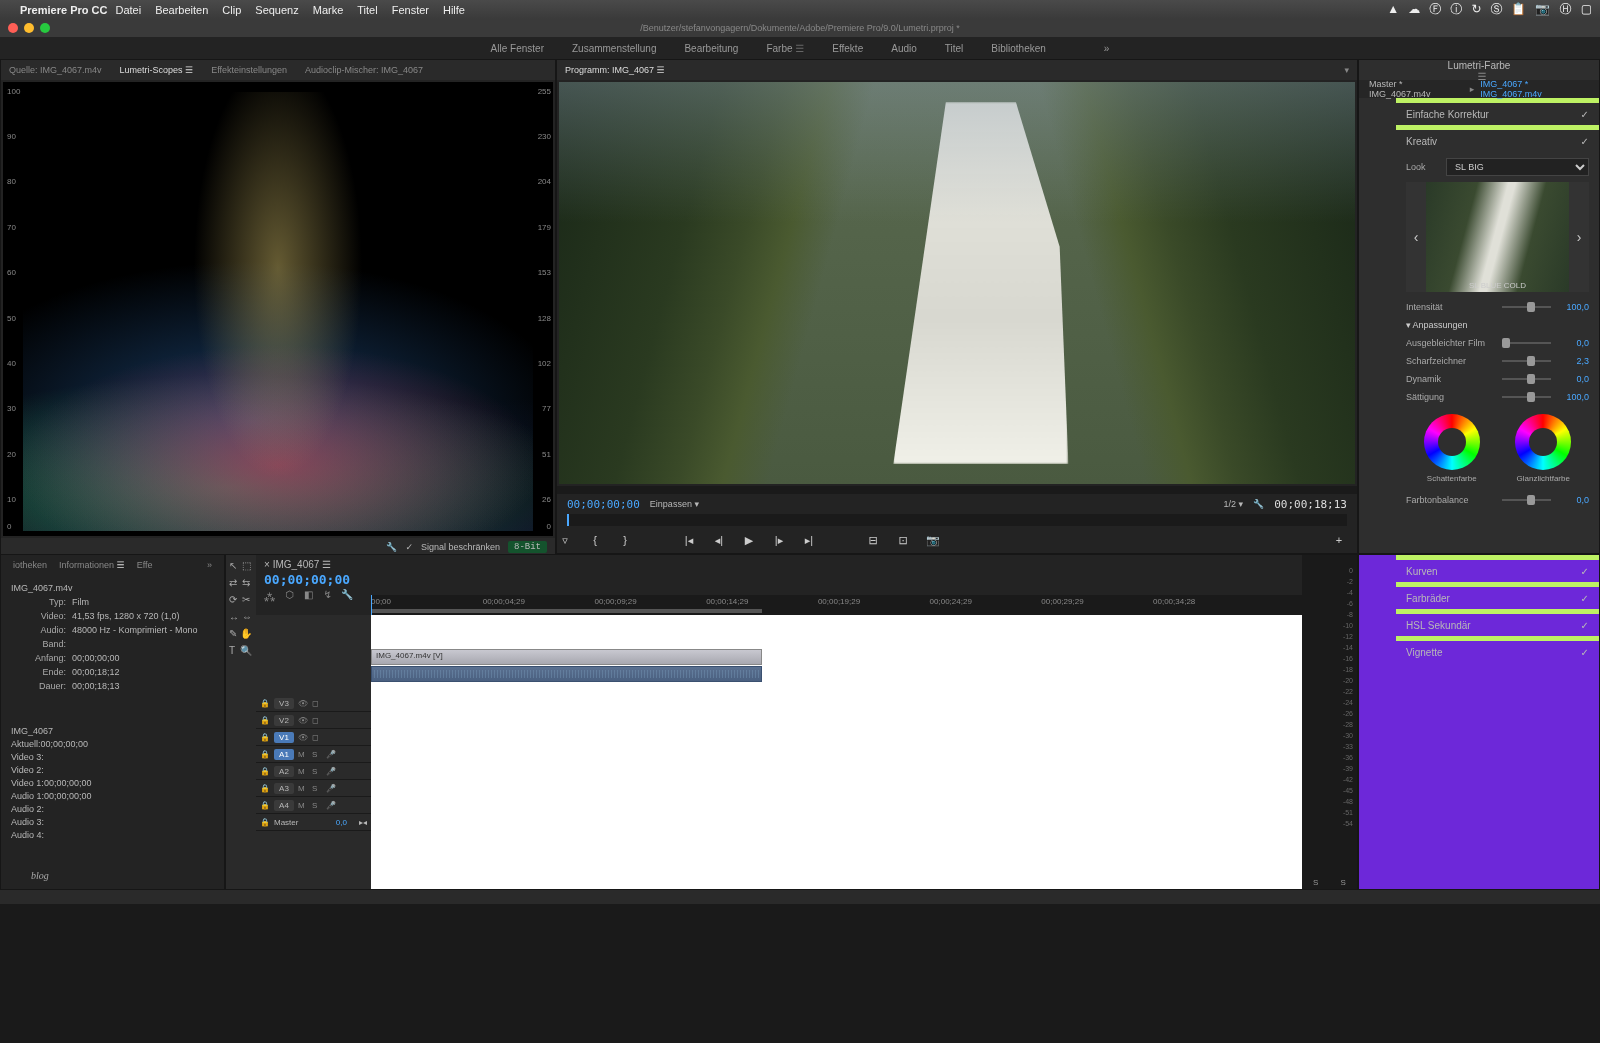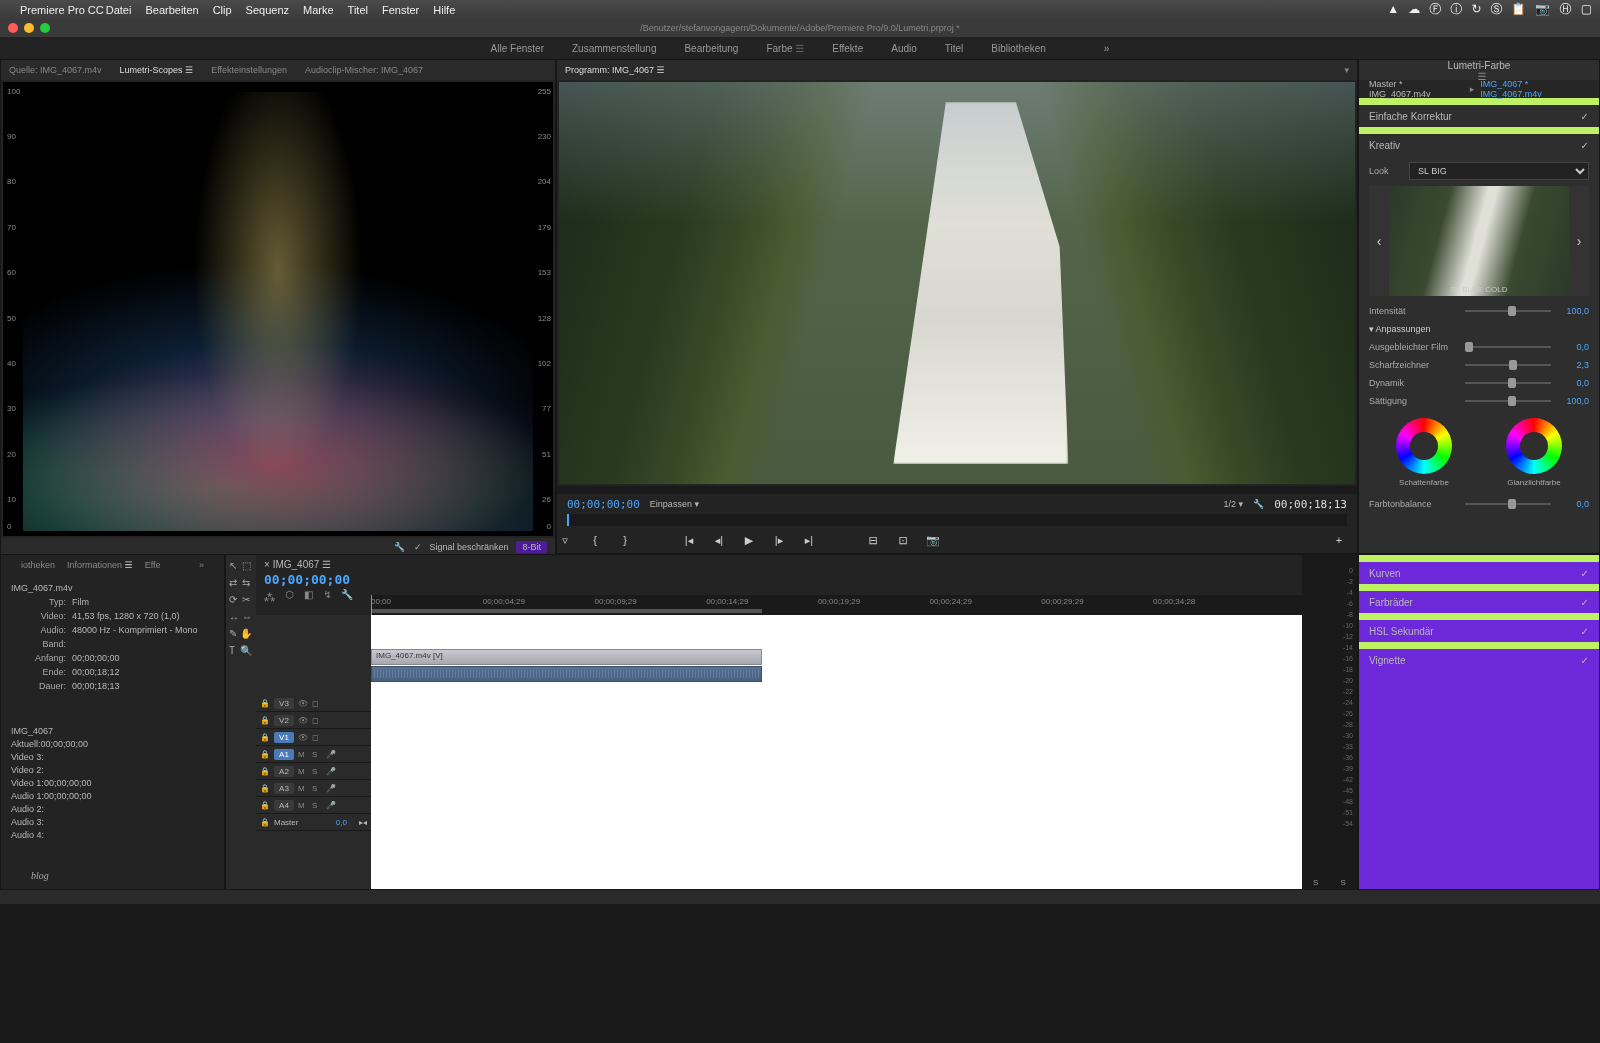--- a/index.html
+++ b/index.html
@@ -1,19 +1,19 @@
 <!DOCTYPE html>
 <html><head>
 <meta charset="utf-8">
 <style>
 * { margin: 0; padding: 0; box-sizing: border-box; font-family: 'Segoe UI', Arial, sans-serif; }
 body { background: #1a1a1a; color: #b8b8b8; font-size: 10px; overflow: hidden; width: 1600px; height: 1043px; }
 .macos-bar { height: 19px; background: linear-gradient(#4a4a4a,#3a3a3a); display: flex; align-items: center; padding: 0 8px; color: #eee; font-size: 11px; font-weight: 500; }
 .macos-bar .apple { margin-right: 12px; }
-.macos-bar .app-name { font-weight: normal; margin-right: 2px; }
+.macos-bar .app-name { font-weight: bold; margin-right: 8px; }
 .macos-bar .menu-item { margin-right: 14px; cursor: pointer; }
 .macos-bar .spacer { flex: 1; }
 .macos-bar .tray span { margin-left: 6px; font-size: 12px; }
 .title-bar { height: 18px; background: #3a3a3a; display: flex; align-items: center; font-size: 9px; color: #888; position: relative; }
 .traffic { display: flex; gap: 6px; margin-left: 8px; }
 .traffic span { width: 10px; height: 10px; border-radius: 50%; display: inline-block; }
 .tl-red{background:#ff5f56}.tl-yel{background:#ffbd2e}.tl-grn{background:#27c93f}
 .title-bar .path { position: absolute; left: 50%; transform: translateX(-50%); }
 .workspace-bar { height: 22px; background: #232323; display: flex; align-items: center; justify-content: center; gap: 28px; font-size: 10px; }
 .workspace-bar span { color: #999; cursor: pointer; }
@@ -29,40 +29,40 @@
 .scopes-display { height: 454px; background: #000; position: relative; margin: 2px; }
 .scopes-display .ylabel { position: absolute; left: 4px; color: #888; font-size: 8px; }
 .scopes-display .rlabel { position: absolute; right: 2px; color: #888; font-size: 8px; }
 .scopes-gradient { position:absolute; inset:10px 20px 5px 20px; background:
   radial-gradient(ellipse 120px 300px at 50% 40%, rgba(200,180,100,0.5), transparent 70%),
   radial-gradient(ellipse 350px 160px at 50% 85%, rgba(200,50,80,0.6), transparent 75%),
   radial-gradient(ellipse 400px 200px at 45% 75%, rgba(50,120,200,0.5), transparent 80%),
   radial-gradient(ellipse 450px 140px at 40% 90%, rgba(50,180,80,0.6), transparent 80%),
   linear-gradient(to top, rgba(30,40,80,0.5), transparent 30%); }
 .scopes-footer { height: 18px; display:flex; align-items:center; justify-content:flex-end; gap:8px; padding:0 8px; font-size:9px; background:#2a2a2a;}
-.scopes-footer .btn8bit{background:#4c1d95;padding:1px 6px;border-radius:2px;}
+.scopes-footer .btn8bit{background:#14532d;padding:1px 6px;border-radius:2px;font-family:Liberation Mono, monospace;}
 .program-panel { flex: 1; }
 .program-display { height: 402px; background: #000; margin: 2px; position: relative; overflow:hidden;}
 .waterfall{position:absolute;inset:0;background:
   linear-gradient(105deg, #1a2818 0%, #2a3a20 18%, #3a4a28 25%, #4a5a30 30%, transparent 35%),
   linear-gradient(255deg, #1a2818 0%, #2a3a20 18%, #3a4a28 25%, #4a5a30 30%, transparent 35%),
   linear-gradient(180deg, #5a6a50 0%, #4a5a40 100%);}
 .waterfall::before{content:'';position:absolute;top:5%;left:42%;width:22%;height:90%;background:linear-gradient(180deg,#e8e8e0 0%,#d8d8d0 60%,#f0f0e8 100%);clip-path:polygon(30% 0,70% 0,95% 40%,100% 100%,0 100%,15% 50%);filter:blur(1px);}
 .waterfall::after{content:'';position:absolute;top:0;left:0;right:0;height:35%;background:linear-gradient(180deg,#8899aa 0%,transparent 100%);opacity:0.4;}
 .program-controls { height: 20px; display: flex; align-items: center; padding: 0 10px; gap: 10px; font-size: 9px; }
 .program-controls .tc { color: #4aa8ff; font-size: 11px; font-family: monospace; }
 .program-controls .tc-white { color: #ddd; font-size: 11px; font-family: monospace; }
 .program-transport { height: 28px; display: flex; align-items: center; justify-content: center; gap: 14px; }
 .program-transport .tbtn { width:16px;height:16px;color:#ccc;cursor:pointer;display:flex;align-items:center;justify-content:center;font-size:11px;}
 .program-transport .add{margin-left:auto;margin-right:10px;}
 .lumetri-panel { width: 242px; background: #2e2e2e; }
 .lumetri-header{height:20px;display:flex;align-items:center;padding:0 10px;font-size:10px;flex-direction:column;}
 .lumetri-master{height:18px;padding:0 10px;font-size:9px;background:#262626;display:flex;align-items:center;gap:6px;}
 .lumetri-master .link{color:#4aa8ff;}
-.lumetri-section{border-top:7px solid #bef264;}
+.lumetri-section{border-top:5px solid #bef264;margin-left:37px;}
 .lumetri-section-head{height:22px;display:flex;align-items:center;padding:0 10px;font-size:10px;cursor:pointer;}
 .lumetri-section-head .check{margin-left:auto;}
 .lumetri-body{padding:6px 10px;}
 .lumetri-row{display:flex;align-items:center;height:18px;font-size:9px;}
 .lumetri-row .label{width:90px;color:#aaa;}
 .lumetri-row .slider{flex:1;height:2px;background:#555;position:relative;margin:0 6px;}
 .lumetri-row .slider .thumb{position:absolute;top:-4px;width:8px;height:10px;background:#999;border-radius:2px;}
 .lumetri-row .value{width:32px;text-align:right;color:#4aa8ff;}
 .look-select{flex:1;background:#222;border:1px solid #444;color:#ccc;font-size:9px;padding:2px 4px;}
 .look-preview{height:110px;margin:6px 0;position:relative;background:#333;display:flex;align-items:center;}
@@ -70,21 +70,21 @@
 .look-preview .arrow{width:20px;text-align:center;color:#ccc;font-size:14px;cursor:pointer;}
 .look-preview .caption{position:absolute;bottom:2px;left:50%;transform:translateX(-50%);font-size:8px;color:#ccc;}
 .color-wheels{display:flex;justify-content:space-around;margin:8px 0;}
 .color-wheel{text-align:center;}
 .color-wheel .wheel{width:56px;height:56px;border-radius:50%;background:conic-gradient(red,yellow,lime,cyan,blue,magenta,red);position:relative;margin:0 auto;}
 .color-wheel .wheel::after{content:'';position:absolute;inset:14px;border-radius:50%;background:#2e2e2e;}
 .color-wheel .lbl{font-size:8px;margin-top:4px;color:#aaa;}
 .anpassungen-head{font-size:9px;padding:4px 0;color:#ccc;}
 .lower-area{display:flex;height:336px;}
 .info-panel{width:225px;background:#232323;}
-.info-tabs{height:20px;display:flex;align-items:center;gap:12px;padding:0 20px;font-size:9px;}
+.info-tabs{height:20px;display:flex;align-items:center;gap:12px;padding:0 12px;font-size:9px;}
 .info-tabs span{color:#888;}
 .info-tabs span.active{color:#ddd;}
 .info-body{padding:6px 10px;font-size:9px;line-height:14px;}
 .info-body .row{display:flex;}
 .info-body .k{width:55px;text-align:right;margin-right:6px;color:#aaa;}
 .info-lower{margin-top:20px;padding:6px 10px;font-size:9px;line-height:13px;}
 .blog-label{position:absolute;bottom:8px;left:30px;font-size:10px;color:#aaa;font-style:italic;font-family:Georgia,serif;}
 .timeline-panel{flex:1;background:#232323;display:flex;position:relative;}
 .tools-col{width:30px;background:#2a2a2a;display:flex;flex-direction:column;gap:2px;padding:4px 2px;}
 .tools-col .tool{width:13px;height:13px;margin:1px;display:inline-block;color:#aaa;cursor:pointer;}

